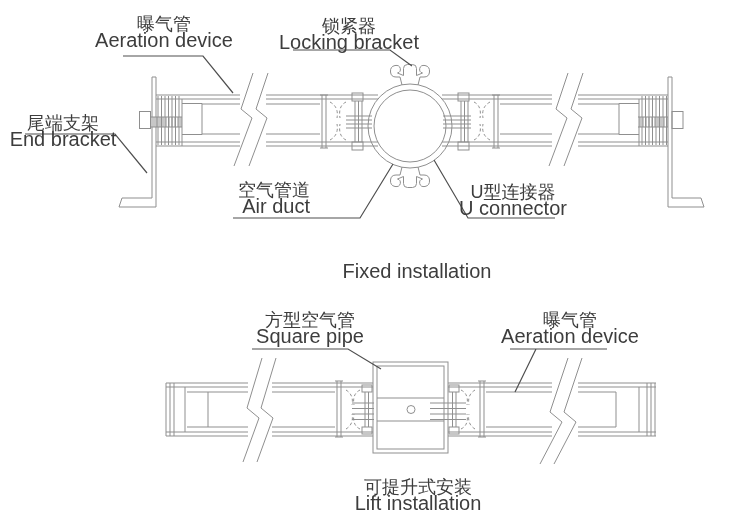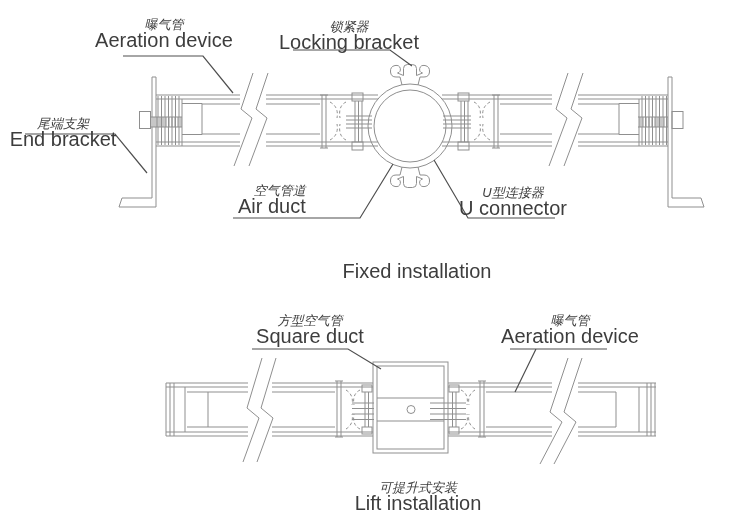--- a/index.html
+++ b/index.html
@@ -13,21 +13,21 @@
     position:relative;width:753px;height:526px;background:var(--background);
     font-family:"Liberation Sans","DejaVu Sans",sans-serif;overflow:hidden;
   }
   svg{position:absolute;left:0;top:0;}
   svg *{fill:none;stroke:var(--drawing-line);stroke-width:1;}
   svg .ld{stroke:var(--leader-line);stroke-width:1.2;}
   svg .dash{stroke-dasharray:3 2.5;}
   .lbl{position:absolute;color:var(--text);text-align:center;white-space:nowrap;}
   .lbl.center{transform:translateX(-50%);}
   .lbl.leftalign{text-align:right;}
-  .lbl .zh{display:block;font-size:13px;line-height:15px;font-style:italic;}
+  .lbl .zh{display:block;font-size:18px;line-height:15px;}
   .lbl .en{display:block;font-size:20px;line-height:16px;}
 </style>
 </head>
 <body>
 
 <div class="stage">
 
   <svg width="753" height="526" viewBox="0 0 753 526">
 
     <g>
@@ -198,21 +198,21 @@
     <span class="zh">U型连接器</span>
     <span class="en">U connector</span>
   </div>
 
   <div class="lbl center" style="left:417px;top:263px">
     <span class="en">Fixed installation</span>
   </div>
 
   <div class="lbl center" style="left:310px;top:313px">
     <span class="zh">方型空气管</span>
-    <span class="en">Square duct</span>
+    <span class="en">Square pipe</span>
   </div>
 
   <div class="lbl center" style="left:570px;top:313px">
     <span class="zh">曝气管</span>
     <span class="en">Aeration device</span>
   </div>
 
   <div class="lbl center" style="left:418px;top:480px">
     <span class="zh">可提升式安装</span>
     <span class="en">Lift installation</span>

